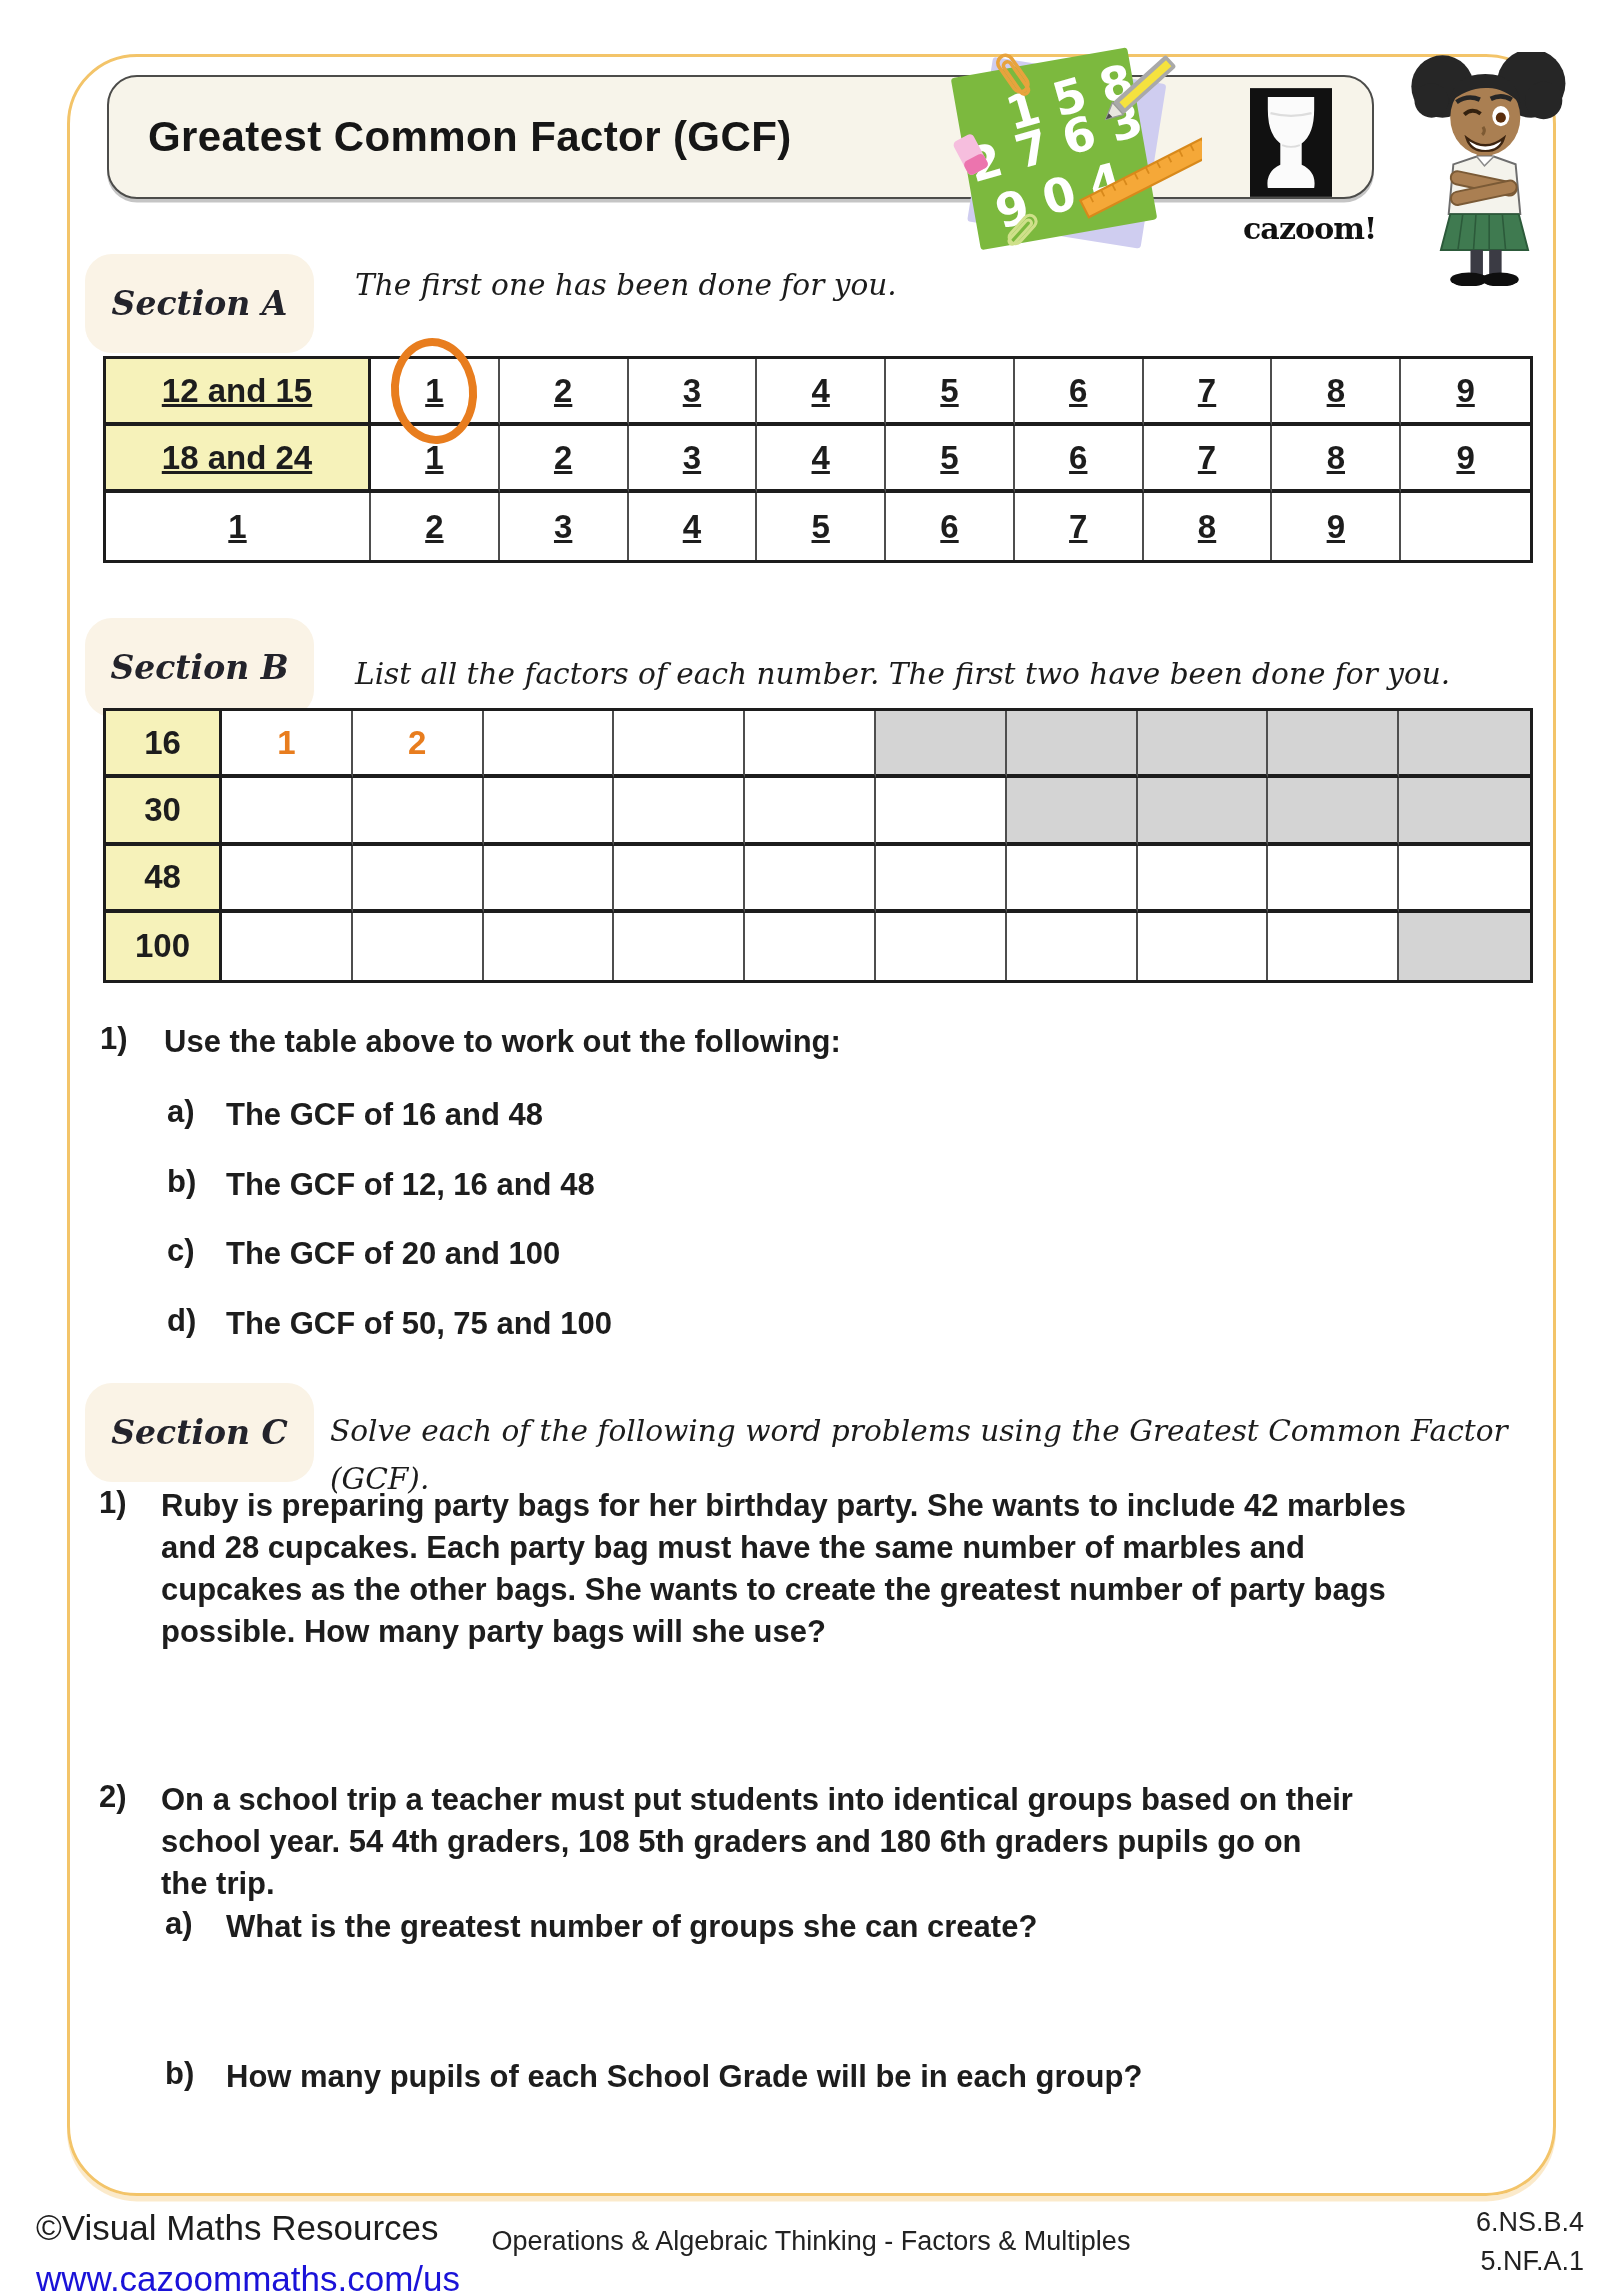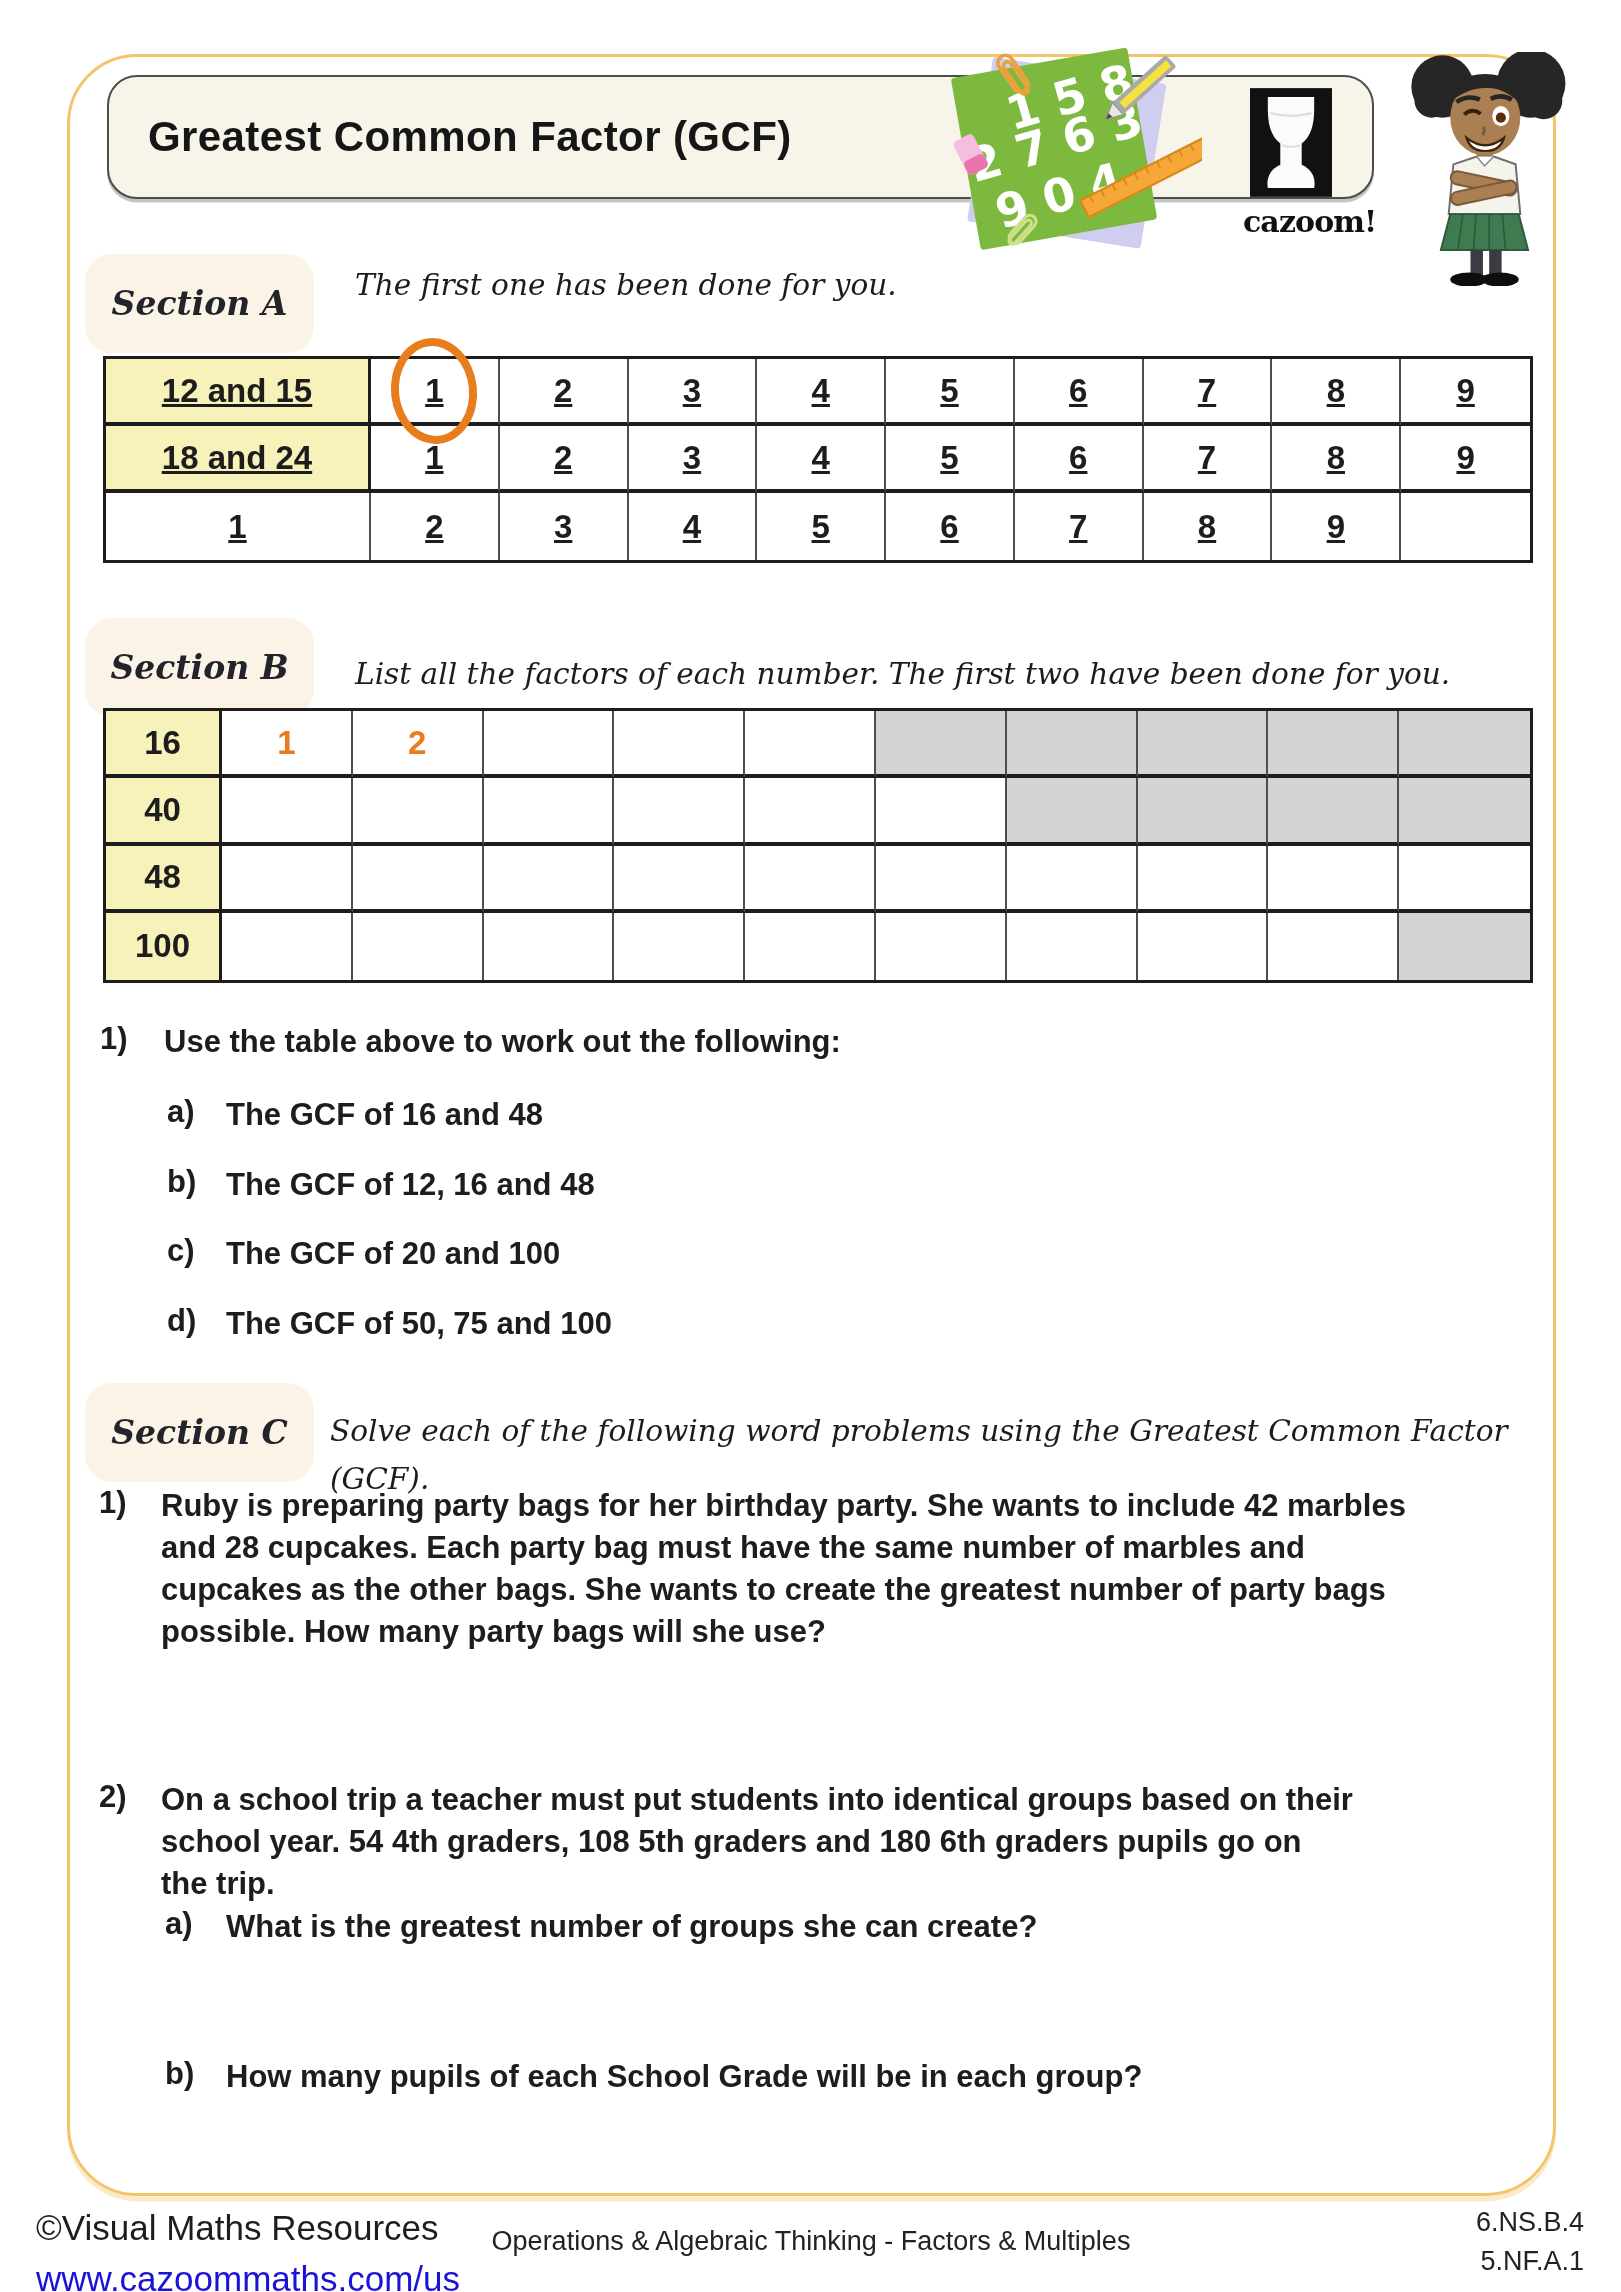--- a/index.html
+++ b/index.html
@@ -19,21 +19,21 @@
     display:flex; align-items:center; padding-left:39px;
     box-shadow:0 3.6px 0 rgba(90,90,90,.35);
   }
   .title-box h1{ font-size:42px; font-weight:bold; letter-spacing:0.4px; color:#161616;}
 
   .sticky{ position:absolute; left:915px; top:41px; }
   .sticky text{ font-family:"DejaVu Sans", sans-serif; font-weight:bold; fill:#ffffff; }
 
   .logo{ position:absolute; left:1243px; top:88px; width:95px; text-align:center; }
   .logo svg{ display:block; margin:0 auto; }
-  .logo-text{ font-family:"DejaVu Serif", serif; font-weight:bold; font-size:30px; letter-spacing:-0.9px; color:#111; margin-top:7px;}
+  .logo-text{ font-family:"DejaVu Serif", serif; font-weight:bold; font-size:30px; letter-spacing:-0.9px; color:#111; margin-top:14px;}
 
   .girl{ position:absolute; left:1402px; top:52px; }
 
   
   .section-label{
     position:absolute; left:85px; width:229px; height:99px;
     background:#faf3e6; border-radius:27px;
     display:flex; align-items:center; justify-content:center;
     font-family:"DejaVu Serif", serif; font-style:italic; font-weight:bold;
     font-size:33px; color:#23232b;
@@ -292,21 +292,21 @@
     <div class="cell orange-text">1</div>
     <div class="cell orange-text">2</div>
     <div class="cell"></div>
     <div class="cell"></div>
     <div class="cell"></div>
     <div class="cell gray"></div>
     <div class="cell gray"></div>
     <div class="cell gray"></div>
     <div class="cell gray"></div>
     <div class="cell gray"></div>
-    <div class="cell label-cell">40</div>
+    <div class="cell label-cell">30</div>
     <div class="cell"></div>
     <div class="cell"></div>
     <div class="cell"></div>
     <div class="cell"></div>
     <div class="cell"></div>
     <div class="cell"></div>
     <div class="cell gray"></div>
     <div class="cell gray"></div>
     <div class="cell gray"></div>
     <div class="cell gray"></div>

